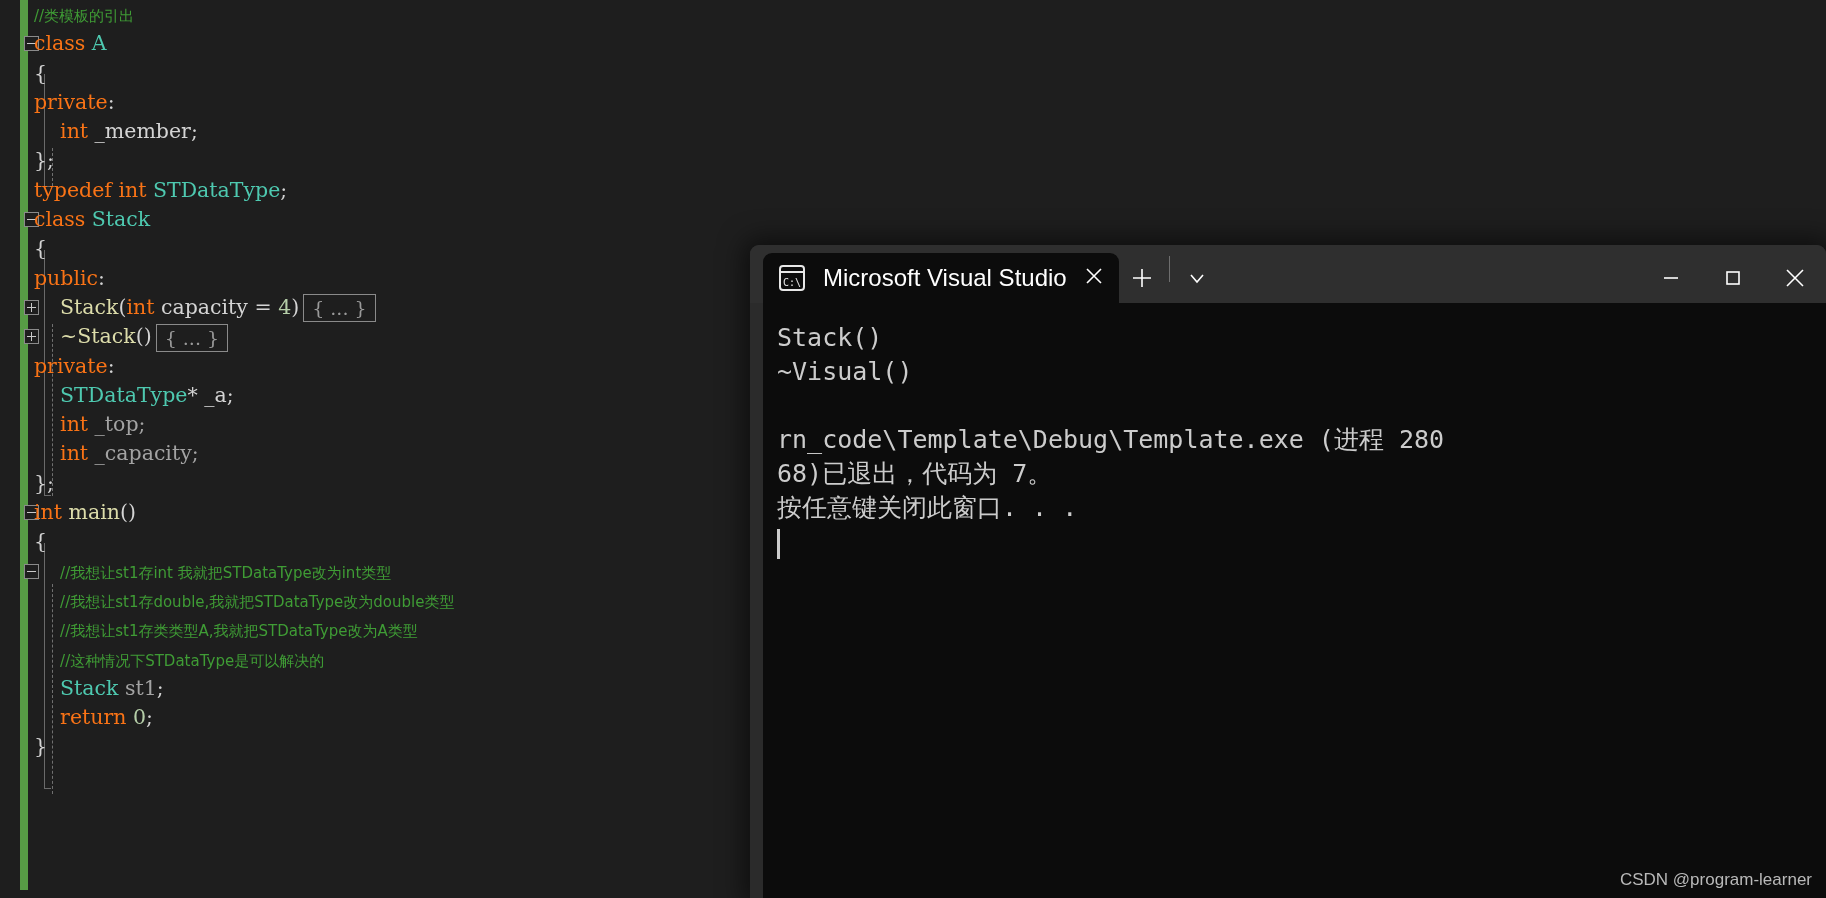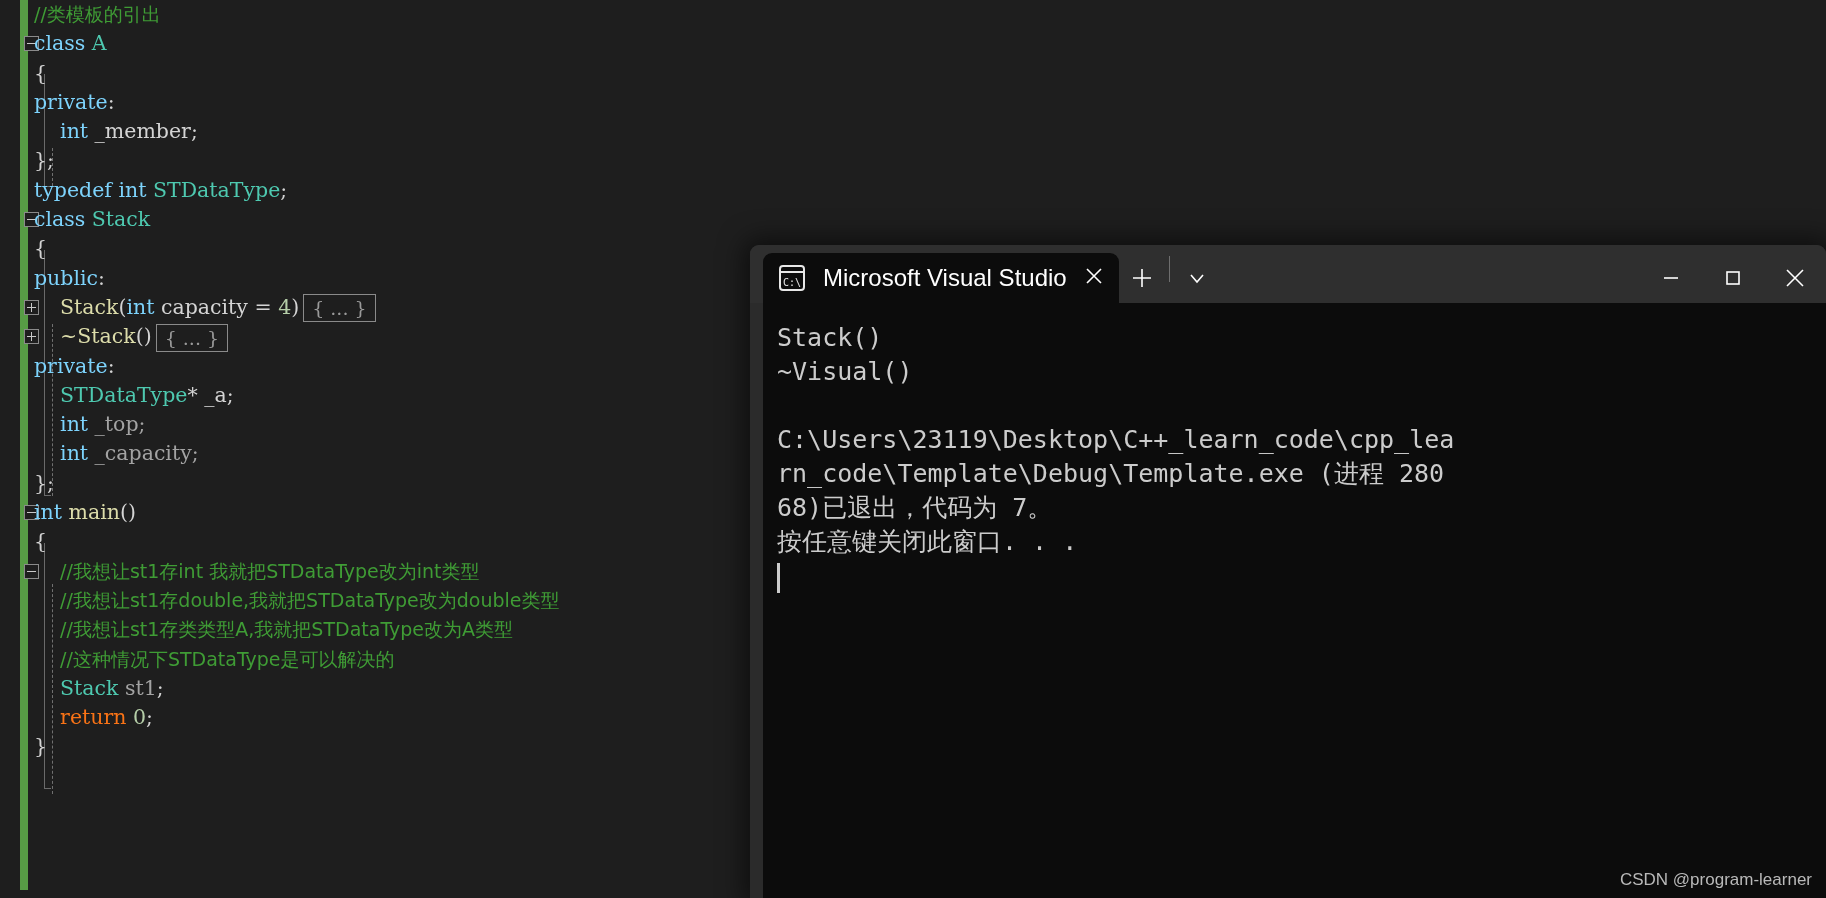--- a/index.html
+++ b/index.html
@@ -16,27 +16,27 @@
   .change-strip{position:absolute;left:20px;top:0;width:8px;height:898px;}
   .change-seg{position:absolute;left:0;width:8px;background:#579c45;}
   .glyph-col{position:absolute;left:0;top:0;width:42px;height:898px;}
   .code{
     position:absolute;left:34px;top:0;width:1600px;
     font-family:"DejaVu Serif",serif;
     font-size:20.5px;line-height:29.3px;white-space:pre;
     color:#d4d4d4;
   }
   .ln{position:relative;height:29.3px;display:block;}
-  .kw{color:#7dd3fc;}
+  .kw{color:#f97316;}
   .typ{color:#4ec9b0;}
   .fn{color:#dcdcaa;}
   .num{color:#b5cea8;}
   .id{color:#a3a3a3;}
   .pl{color:#d4d4d4;}
-  .cm{color:#3f9c35;font-family:"DejaVu Sans",sans-serif;font-size:19px;}
+  .cm{color:#3f9c35;font-family:"DejaVu Sans",sans-serif;font-size:15px;}
   .ctl{color:#f97316;}
   .punct{color:#d4d4d4;}
   
   .fold{
     position:absolute;width:15px;height:15px;border:1px solid #8a8a8a;
     background:#1e1e1e;box-sizing:border-box;
   }
   .fold::before{
     content:"";position:absolute;left:2px;top:6px;width:9px;height:1px;background:#c8c8c8;
   }
@@ -183,21 +183,20 @@
             <path d="M5 5 L21 21 M21 5 L5 21" stroke="#ffffff" stroke-width="1.6" fill="none"></path>
           </svg>
       </div>
     </div>
   </div>
 
   <div class="console" id="console-body">
       <div class="cline">Stack()</div>
       <div class="cline">~Visual()</div>
       <div class="cline">&nbsp;</div>
-      <div class="cline">C:\Users\23119\Desktop\C++_learn_code\cpp_lea</div>
       <div class="cline">rn_code\Template\Debug\Template.exe (进程 280</div>
       <div class="cline">68)已退出，代码为 7。</div>
       <div class="cline">按任意键关闭此窗口. . .</div>
       <div class="cline"><span class="cursor"></span></div>
     </div>
 </div>
 
 <div id="watermark">CSDN @program-learner</div>
 
 </body></html>

